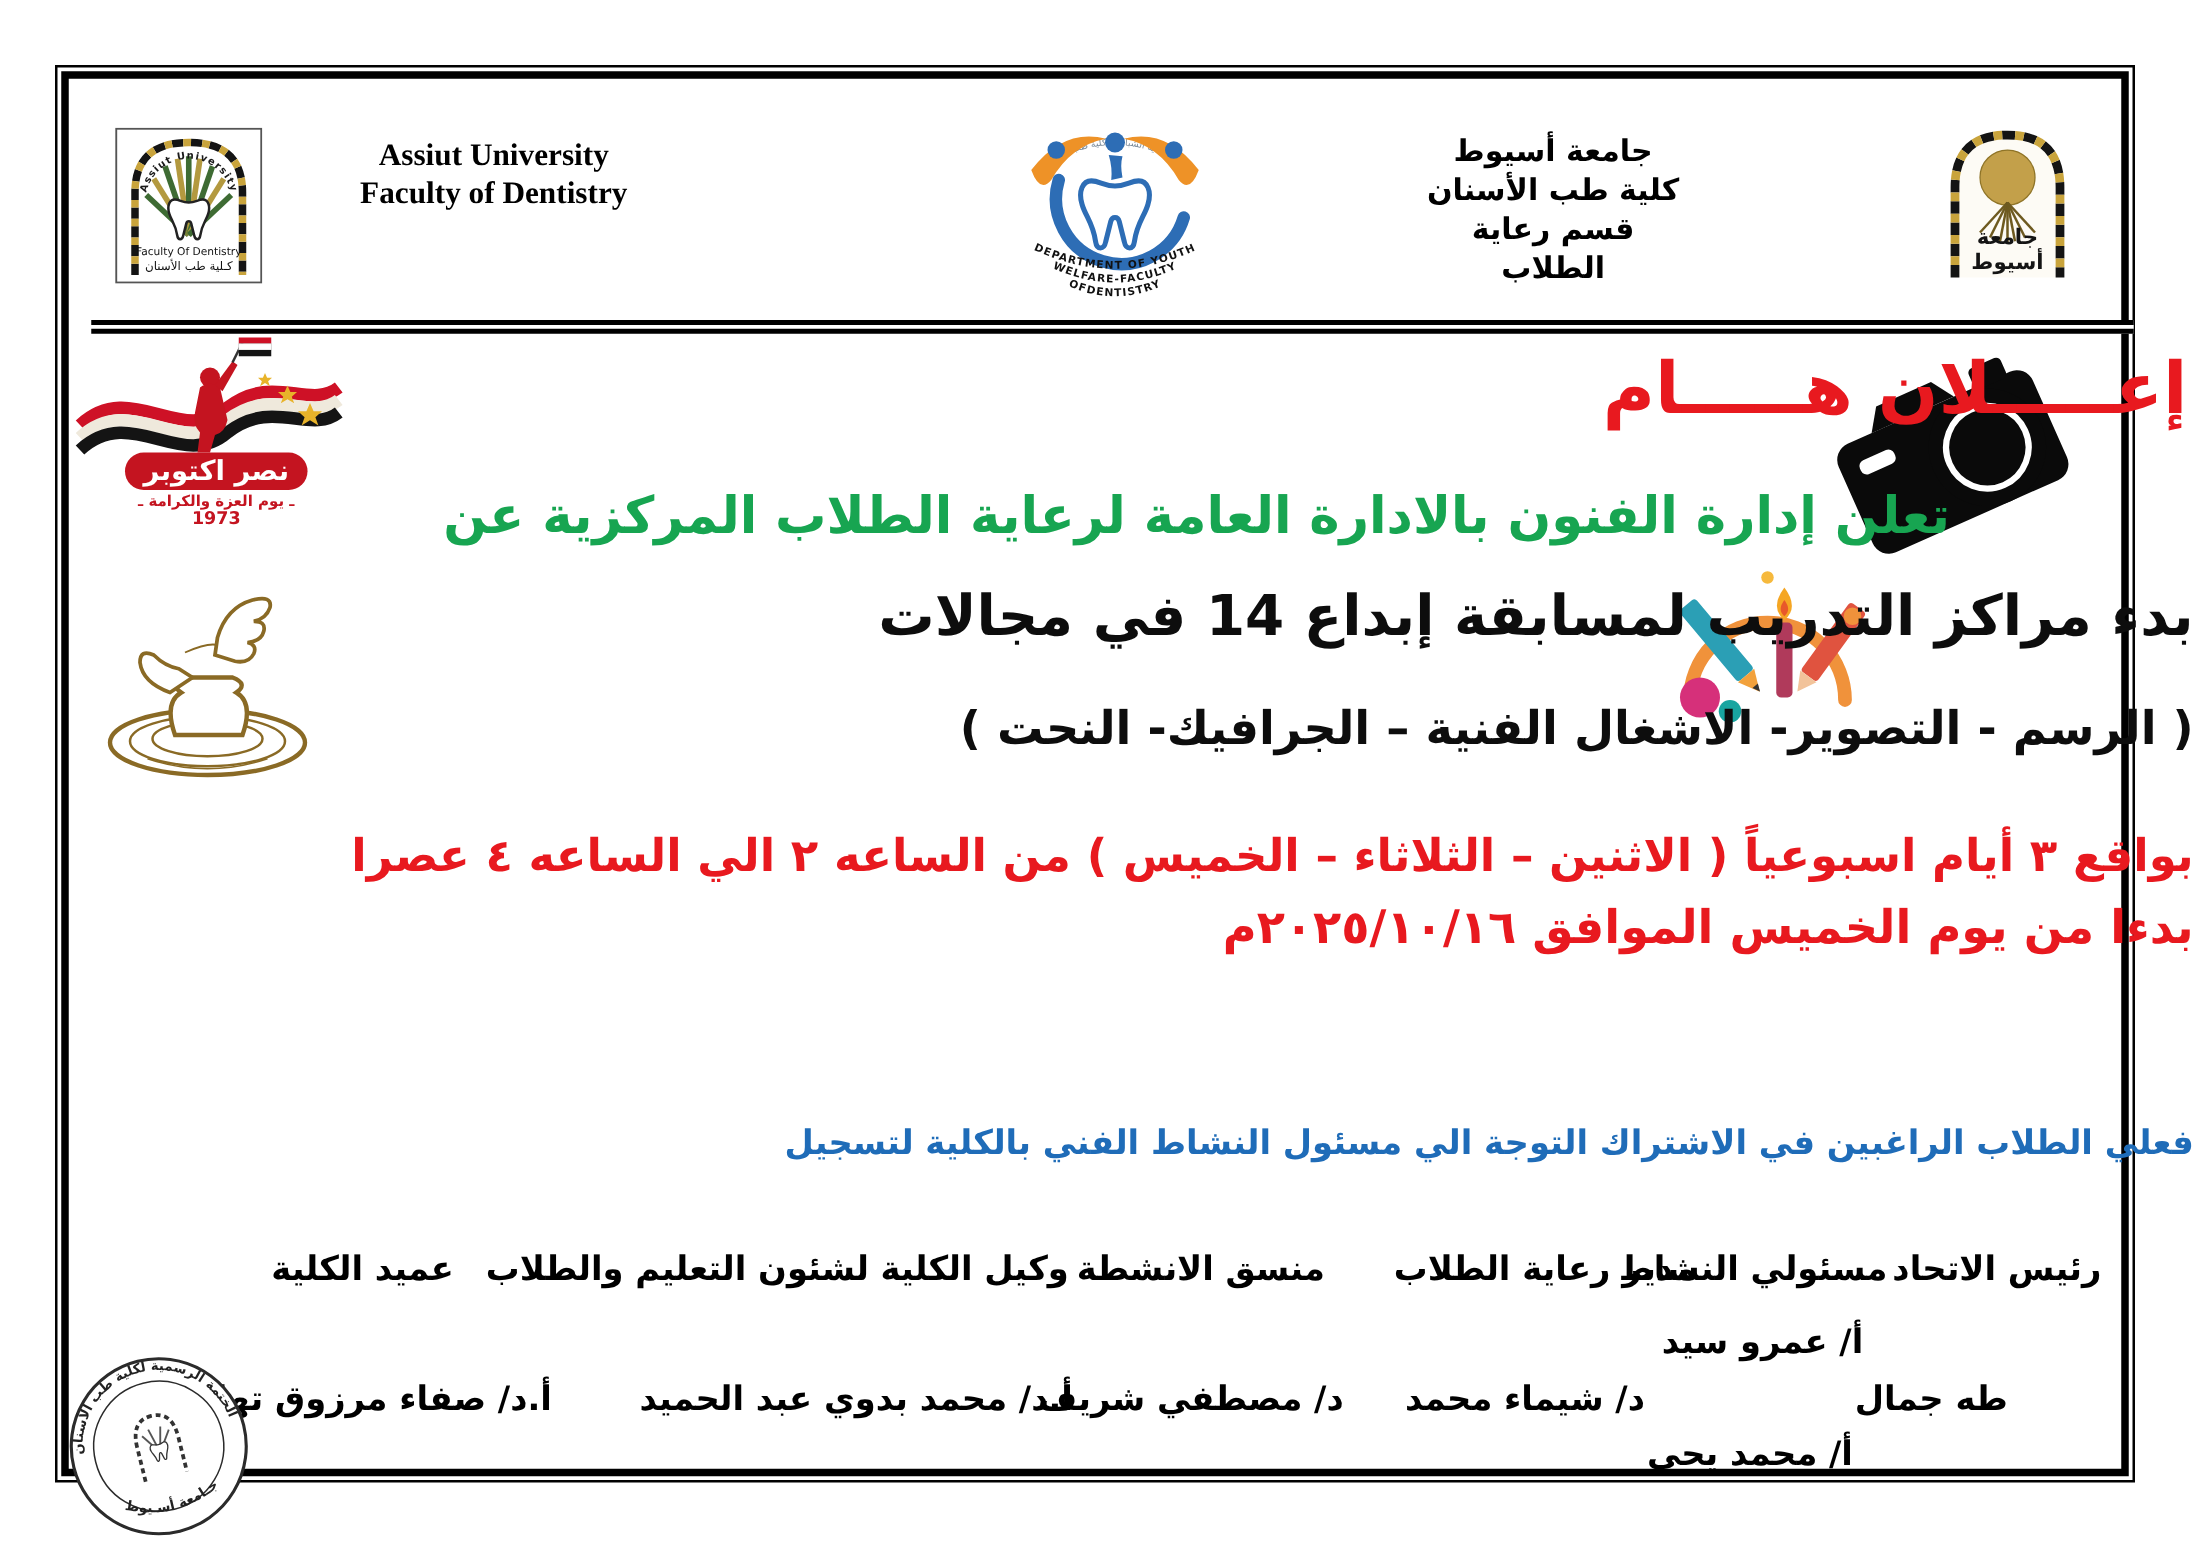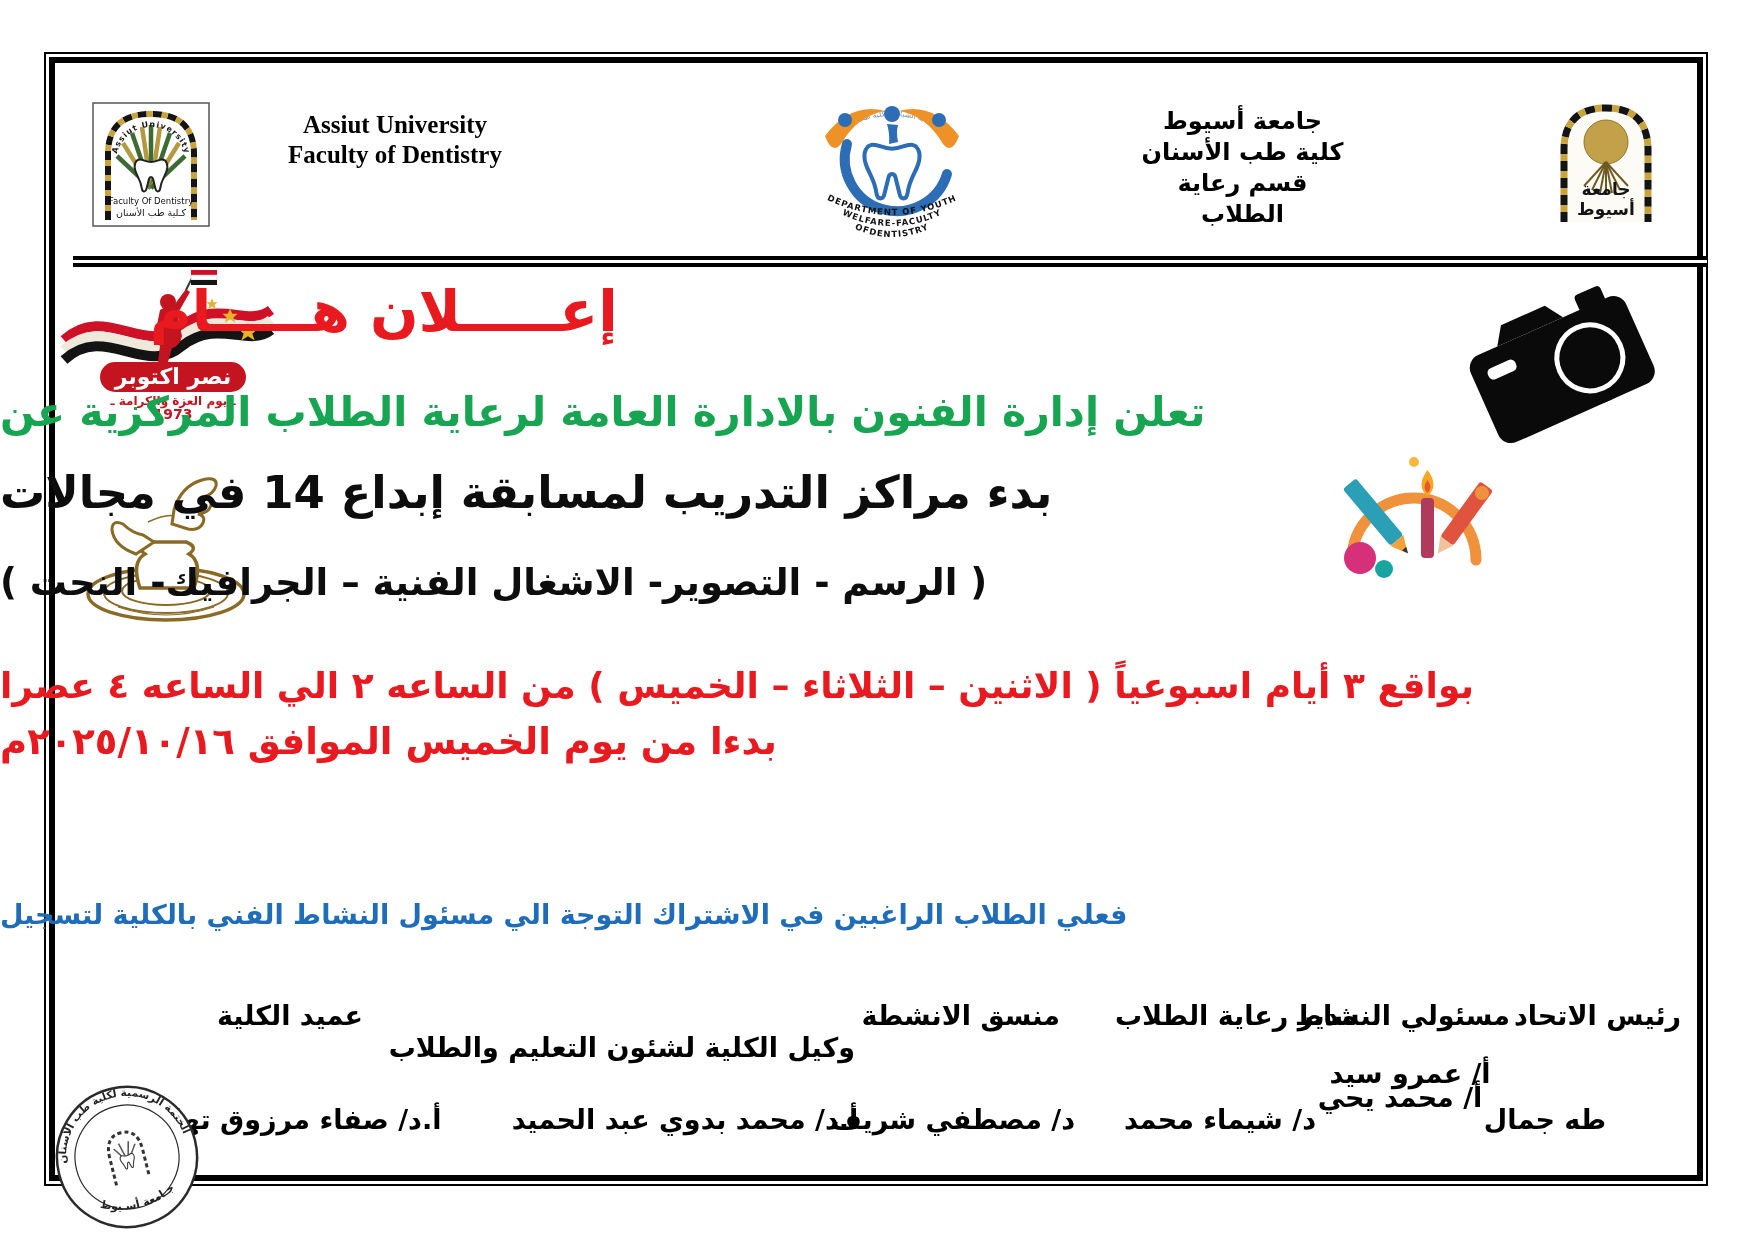--- a/index.html
+++ b/index.html
@@ -33,44 +33,44 @@
     left:1135px;top:106px;width:215px;text-align:center;direction:rtl;
     font-weight:700;font-size:24px;line-height:31px;color:#000;
   }
   
   .divider{
     left:73px;top:256px;width:1634px;height:3px;
     border-top:4px solid #000;border-bottom:4px solid #000;background:#fff;
   }
   
   .centerline{
-    position:absolute;left:0;width:1755px;text-align:left;direction:rtl;
+    position:absolute;left:0;width:1755px;text-align:right;direction:rtl;
     font-weight:700;white-space:nowrap;font-family:"DejaVu Sans",sans-serif;
   }
   .title-red{top:278px;left:150px;width:1600px;font-size:57px;color:var(--red);letter-spacing:1px;}
   .green-line{top:388px;left:0;width:1560px;font-size:41px;color:var(--green);}
   .main-line{top:466px;font-size:45px;color:var(--ink);}
   .fields-line{top:561px;font-size:37px;color:var(--ink);}
   .schedule-line{top:644px;font-size:36px;color:var(--red);margin-top:21px;}
   .start-line{top:720px;font-size:37px;color:var(--red);}
   .note-line{top:899px;font-size:27px;color:var(--blue);}
   
   .sig{
     position:absolute;text-align:center;direction:rtl;font-weight:700;
     font-size:27px;color:#000;white-space:nowrap;
   }
   .sig-h-union{left:1495px;top:1000px;width:205px;}
   .sig-h-officials{left:1320px;top:1000px;width:190px;}
   .sig-h-director{left:1105px;top:1000px;width:240px;margin-left:12px;}
   .sig-h-coordinator{left:865px;top:1000px;width:195px;}
-  .sig-h-vicedean{left:465px;top:1000px;width:390px;margin-top:32px;}
+  .sig-h-vicedean{left:465px;top:1000px;width:390px;}
   .sig-h-dean{left:200px;top:1000px;width:180px;}
   .sig-n-taha{left:1460px;top:1104px;width:170px;}
   .sig-n-amr{left:1295px;top:1058px;width:230px;}
-  .sig-n-yahia{left:1285px;top:1082px;width:230px;}
+  .sig-n-yahia{left:1285px;top:1148px;width:230px;}
   .sig-n-shaimaa{left:1100px;top:1104px;width:240px;}
   .sig-n-mostafa{left:845px;top:1104px;width:230px;}
   .sig-n-badawy{left:500px;top:1104px;width:370px;}
   .sig-n-safaa{left:120px;top:1104px;width:330px;}
   .stamp{z-index:6;}
   svg{display:block;}
 </style>
 </head>
 <body>
 

